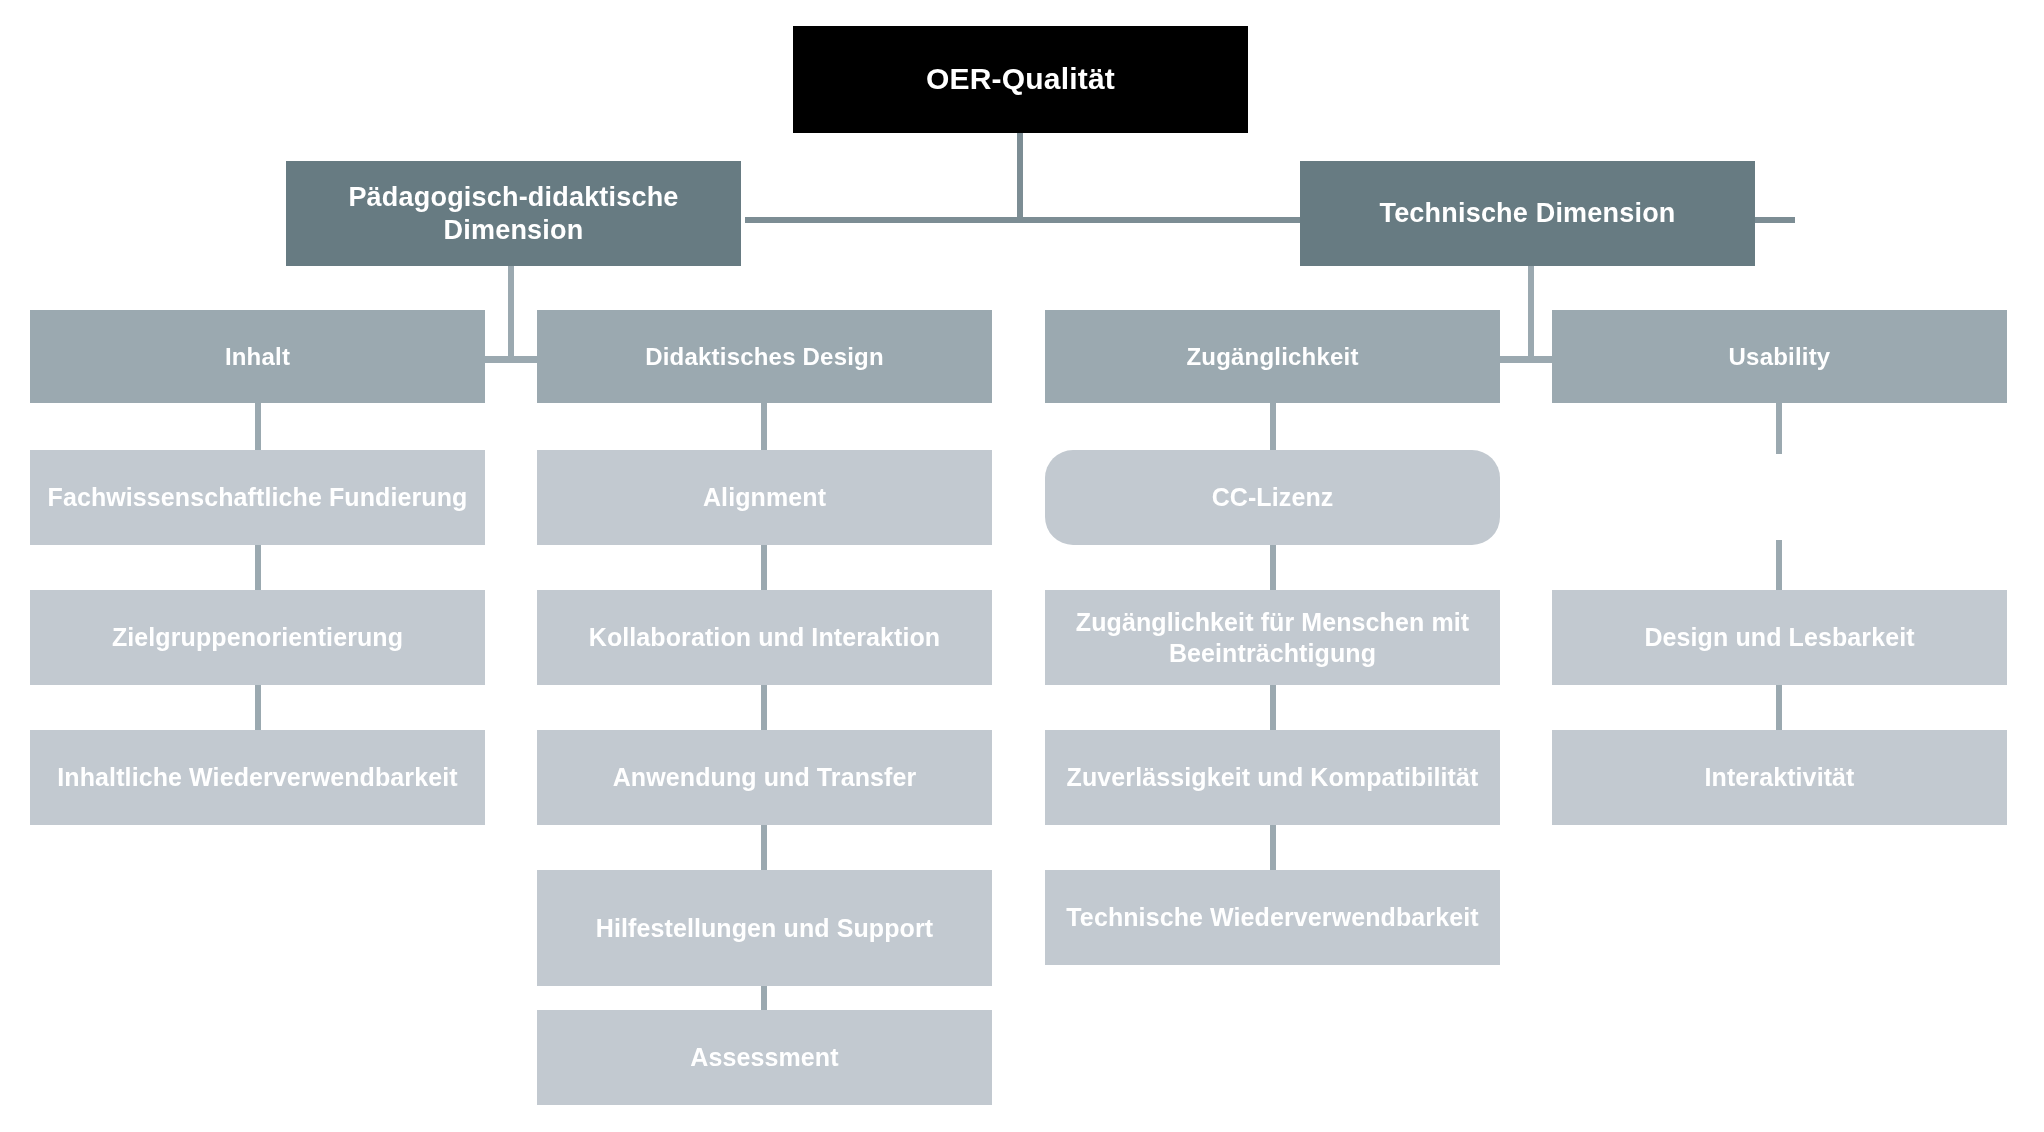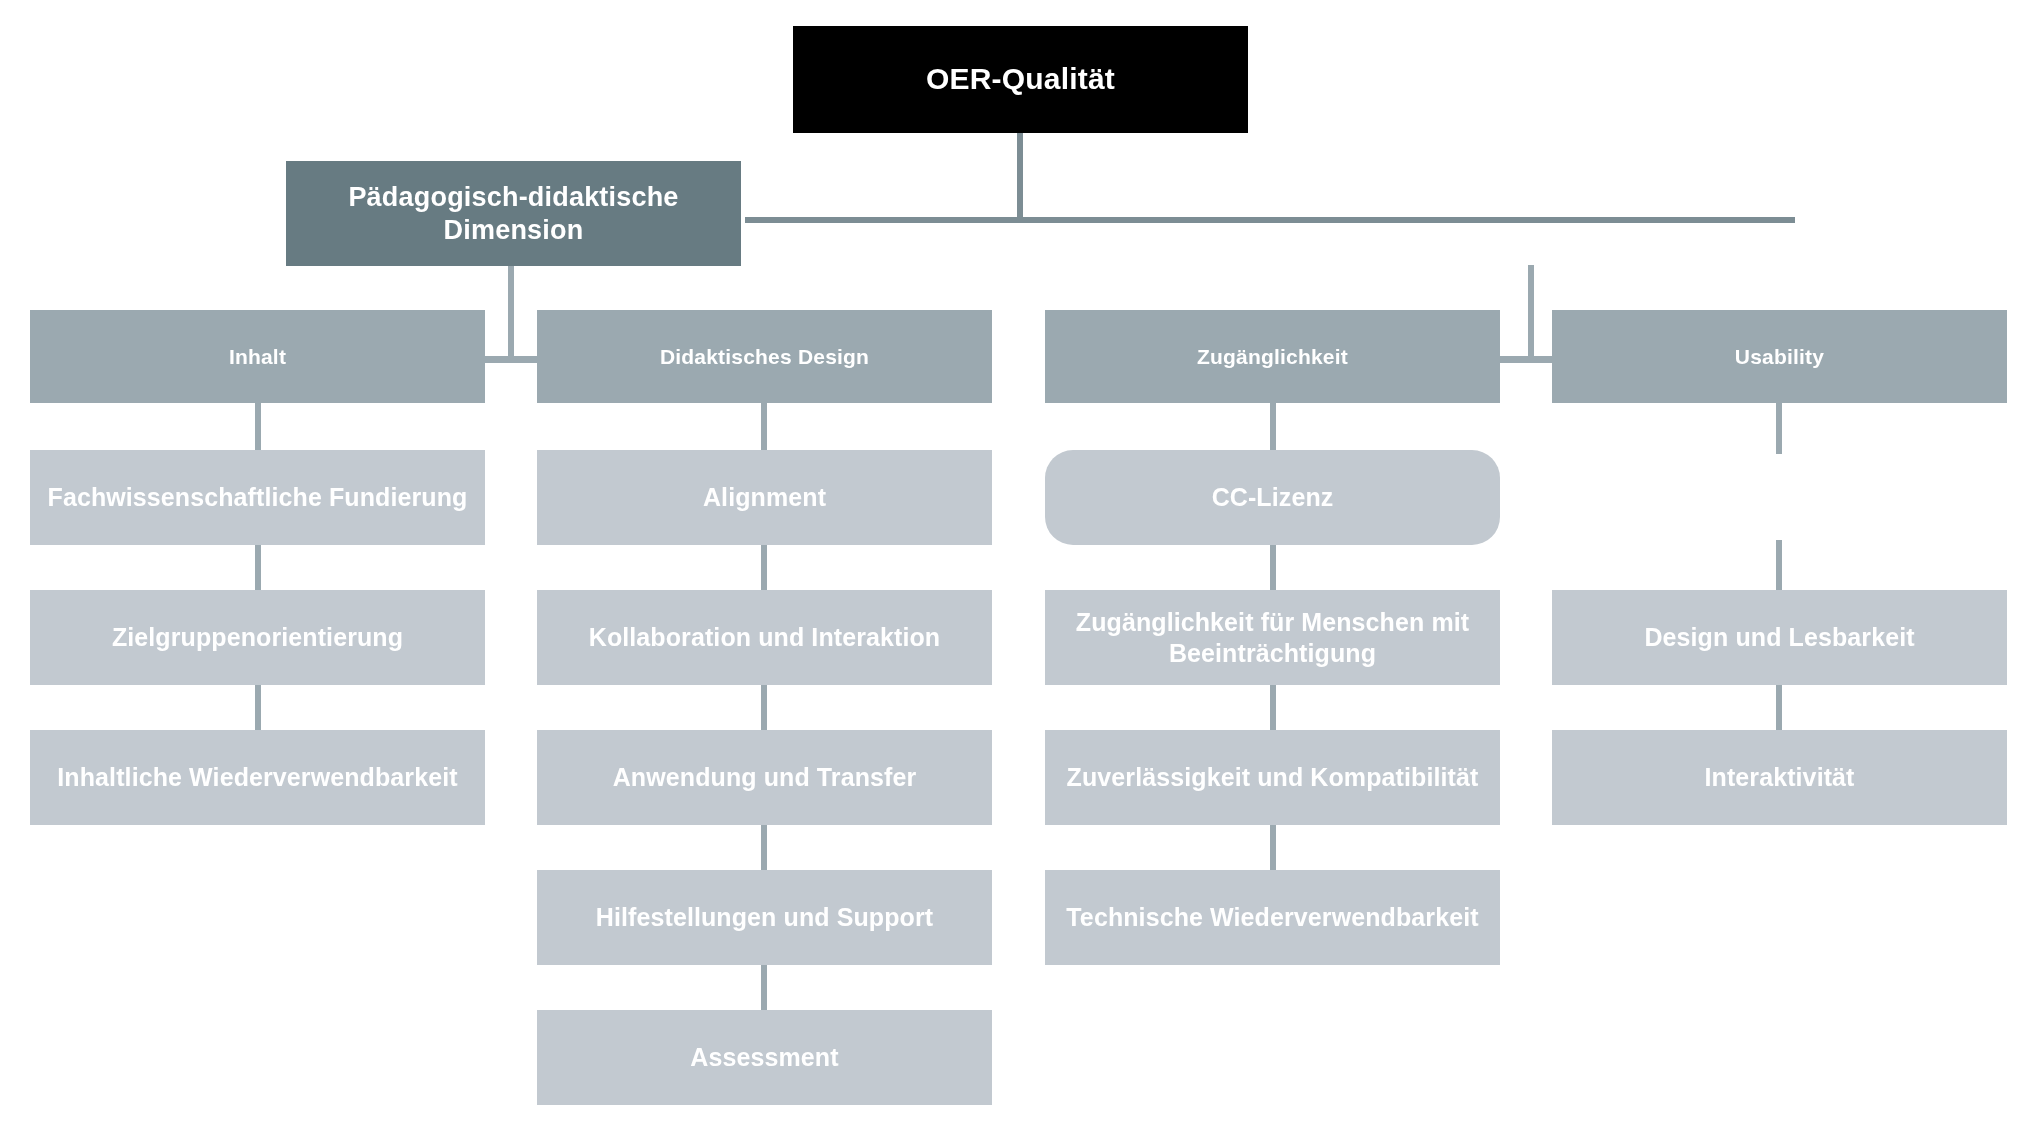--- a/index.html
+++ b/index.html
@@ -22,21 +22,21 @@
     font-weight:700;
     line-height:1.22;
     box-sizing:border-box;
     padding:4px 10px;
     z-index:2;
   }
   .node span{display:block;}
 
   .lvl-root{background:#000000;font-size:30px;letter-spacing:.2px;}
   .lvl-dim {background:#677b82;font-size:27px;letter-spacing:.2px;}
-  .lvl-cat {background:#9ba9b0;font-size:21px;letter-spacing:.2px;text-align:center;}
+  .lvl-cat {background:#9ba9b0;font-size:24px;letter-spacing:.2px;text-align:center;}
   .lvl-leaf{background:#c2c9d0;font-size:25px;letter-spacing:.1px;}
 
   .conn{position:absolute;background:#9ba9b0;z-index:1;}
   .conn.dark{background:#7c8d94;}
 </style>
 </head>
 <body>
 
 <div id="canvas">
 
@@ -72,20 +72,23 @@
   <div class="conn" style="left:1776px;top:680px;width:6px;height:50px;"></div>
 
   <div class="node lvl-root" style="left:793px;top:26px;width:455px;height:107px;">
     <span>OER-Qualität</span>
   </div>
 
   <div class="node lvl-dim" style="left:286px;top:161px;width:455px;height:105px;">
     <span>Pädagogisch-didaktische Dimension</span>
   </div>
 
+  <div class="node lvl-dim" style="left:1300px;top:161px;width:455px;height:105px;">
+    <span>Technische Dimension</span>
+  </div>
 
   <div class="node lvl-cat" style="left:30px;top:310px;width:455px;height:93px;">
     <span>Inhalt</span>
   </div>
 
   <div class="node lvl-cat" style="left:537px;top:310px;width:455px;height:93px;">
     <span>Didaktisches Design</span>
   </div>
 
   <div class="node lvl-cat" style="left:1045px;top:310px;width:455px;height:93px;">
@@ -108,21 +111,21 @@
 
   <div class="node lvl-leaf" style="left:537px;top:450px;width:455px;height:95px;">
     <span>Alignment</span>
   </div>
   <div class="node lvl-leaf" style="left:537px;top:590px;width:455px;height:95px;">
     <span>Kollaboration und Interaktion</span>
   </div>
   <div class="node lvl-leaf" style="left:537px;top:730px;width:455px;height:95px;">
     <span>Anwendung und Transfer</span>
   </div>
-  <div class="node lvl-leaf" style="left:537px;top:870px;width:455px;height:95px;">
+  <div class="node lvl-leaf" style="left:537px;top:870px;width:455px;height:116px;">
     <span>Hilfestellungen und Support</span>
   </div>
   <div class="node lvl-leaf" style="left:537px;top:1010px;width:455px;height:95px;">
     <span>Assessment</span>
   </div>
 
   <div class="node lvl-leaf" style="left:1045px;top:450px;width:455px;height:95px;border-radius:28px;">
     <span>CC-Lizenz</span>
   </div>
   <div class="node lvl-leaf" style="left:1045px;top:590px;width:455px;height:95px;">

